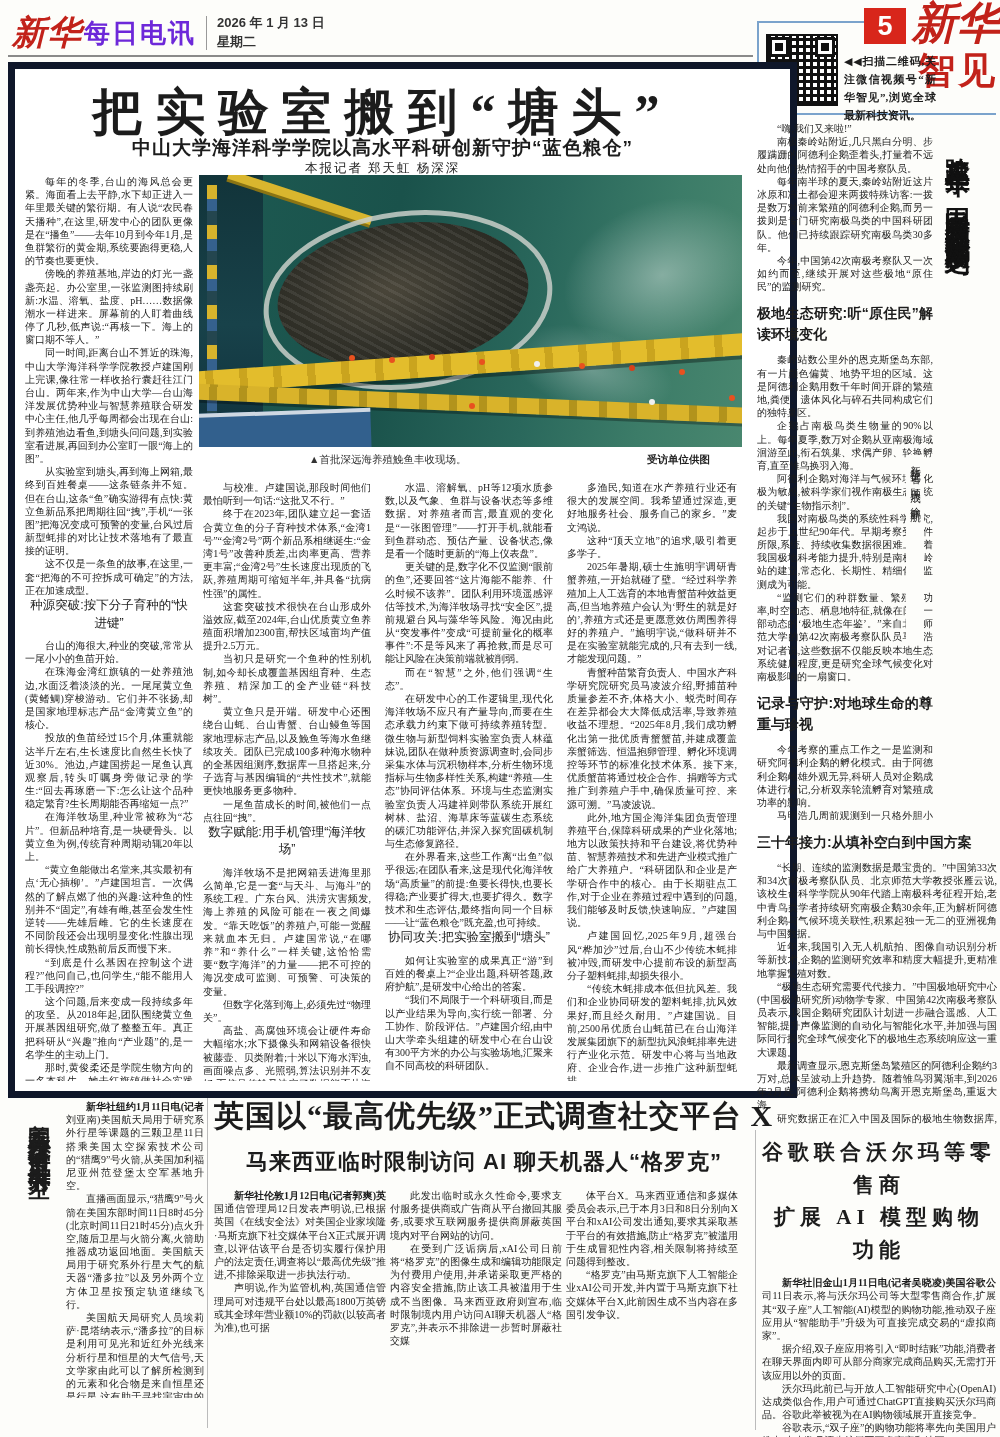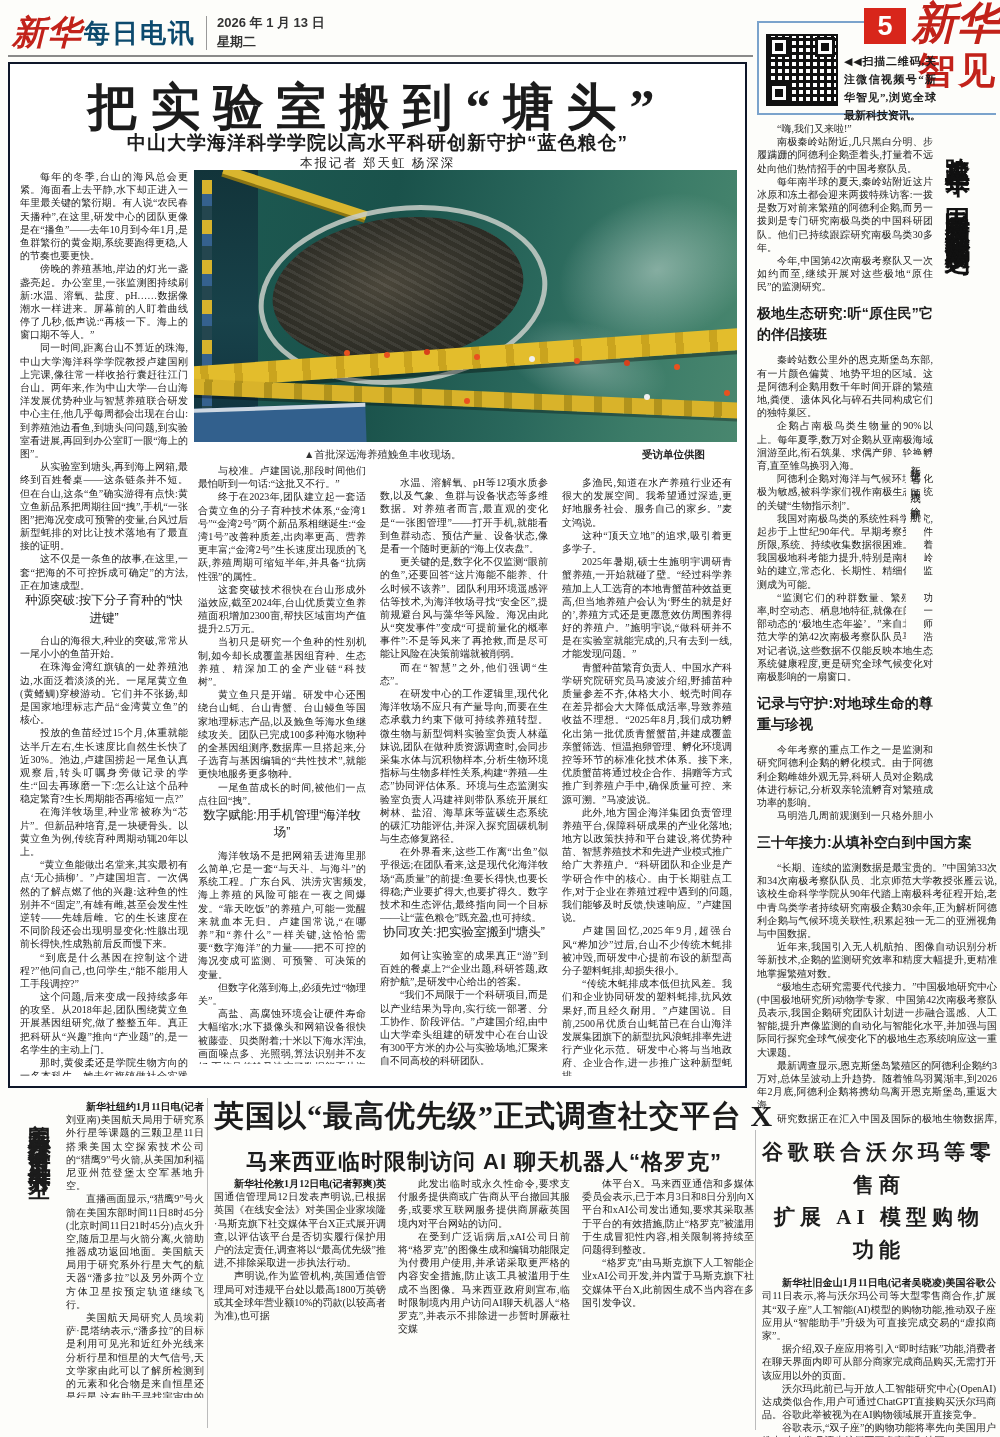--- a/index.html
+++ b/index.html
@@ -1,38 +1,38 @@
 <!DOCTYPE html>
 <html><head>
 <meta charset="utf-8">
 <style>
   html,body{margin:0;padding:0;background:#e9e7e2;}
   #page{position:relative;width:1000px;height:1437px;background:#fdfdfa;overflow:hidden;
         font-family:"Liberation Serif","DejaVu Serif",serif;color:#1c1c1c;}
   .abs{position:absolute;}
   
   .logo-script{font-size:34px;font-weight:bold;font-style:italic;color:#c2221a;letter-spacing:1px;}
-  .logo-rest{font-size:26px;font-weight:bold;color:#0c4a6e;letter-spacing:2px;}
+  .logo-rest{font-size:26px;font-weight:bold;color:#6d28d9;letter-spacing:2px;}
   .hdr-div{width:1px;height:34px;background:#999;}
   .date{font-family:"Liberation Sans",sans-serif;font-size:13px;font-weight:bold;color:#333;line-height:1.45;}
   .rule{background:#8a8a8a;height:2px;}
   .blue{background:#7ba3cc;}
   .pagenum{width:42px;height:36px;background:#d8261b;color:#fff;font-family:"Liberation Sans",sans-serif;
            font-size:27px;font-weight:bold;text-align:center;line-height:36px;}
   .brand-script{font-size:44px;font-weight:bold;font-style:italic;color:#c2221a;line-height:1;}
   .brand-rest{font-size:37px;font-weight:bold;color:#c2221a;letter-spacing:3px;line-height:1;}
   .qr{width:68px;height:68px;border:2px solid #111;background:
       repeating-linear-gradient(0deg,#111 0 3px,transparent 3px 7px),
       repeating-linear-gradient(90deg,#111 0 3px,rgba(255,255,255,.92) 3px 7px);position:relative;}
   .qr i{position:absolute;width:14px;height:14px;border:3px solid #111;background:#fff;}
   .qr i::after{content:"";position:absolute;left:3px;top:3px;width:8px;height:8px;background:#111;}
   .qr .tl{left:1px;top:1px}.qr .tr{right:1px;top:1px}.qr .bl{left:1px;bottom:1px}
   .qr-note{font-size:11px;font-weight:bold;line-height:1.65;text-align:justify;}
   
-  .mainbox{left:8px;top:62px;width:735px;height:1022px;border:2px solid #0f172a;background:#fff;}
+  .mainbox{left:8px;top:62px;width:735px;height:1022px;border:7px solid #0f172a;background:#fff;padding-left:40px;}
   .headline{font-size:50px;font-weight:bold;letter-spacing:13px;text-align:center;white-space:nowrap;}
   .subhead{font-family:"Liberation Sans",sans-serif;font-size:19px;font-weight:bold;text-align:center;letter-spacing:1px;}
   .byline{font-size:12.5px;text-align:center;color:#222;letter-spacing:2px;}
   .col{font-size:10px;line-height:1.32;text-align:justify;overflow:hidden;}
   .para{margin:0;text-indent:2em;}
   .sec-h{font-family:"Liberation Sans",sans-serif;font-size:12.5px;font-weight:normal;text-align:center;
          margin:0 0 7px;text-indent:0;line-height:1.4;}
   .caption{font-size:10.5px;color:#333;}
   .credit{font-family:"Liberation Sans",sans-serif;font-size:10.5px;font-weight:bold;color:#222;}
   
@@ -143,21 +143,21 @@
           <p class="para">在珠海金湾红旗镇的一处养殖池边,水面泛着淡淡的光。一尾尾黄立鱼(黄鳍鲷)穿梭游动。它们并不张扬,却是国家地理标志产品“金湾黄立鱼”的核心。</p>
           <p class="para">投放的鱼苗经过15个月,体重就能达半斤左右,生长速度比自然生长快了近30%。池边,卢建国捞起一尾鱼认真观察后,转头叮嘱身旁做记录的学生:“回去再琢磨一下:怎么让这个品种稳定繁育?生长周期能否再缩短一点?”</p>
           <p class="para">在海洋牧场里,种业常被称为“芯片”。但新品种培育,是一块硬骨头。以黄立鱼为例,传统育种周期动辄20年以上。</p>
           <p class="para">“黄立鱼能做出名堂来,其实最初有点‘无心插柳’。”卢建国坦言。一次偶然的了解点燃了他的兴趣:这种鱼的性别并不“固定”,有雄有雌,甚至会发生性逆转——先雄后雌。它的生长速度在不同阶段还会出现明显变化:性腺出现前长得快,性成熟前后反而慢下来。</p>
           <p class="para">“到底是什么基因在控制这个进程?”他问自己,也问学生,“能不能用人工手段调控?”</p>
           <p class="para">这个问题,后来变成一段持续多年的攻坚。从2018年起,团队围绕黄立鱼开展基因组研究,做了整整五年。真正把科研从“兴趣”推向“产业题”的,是一名学生的主动上门。</p>
           <p class="para">那时,黄俊柔还是学院生物方向的一名本科生。她去红旗镇做社会实践调研,发现当地黄立鱼养殖“成本高、利润薄”,并不乐观。她找到卢建国说:“这个问题可能要用研究手段解决。”</p>
         </div>
     </div>
 
-    <div class="abs col" style="left:188px;top:400px;width:168px;height:600px;">
+    <div class="abs col" style="left:188px;top:412px;width:168px;height:600px;">
       <div>
           <p class="para">与校准。卢建国说,那段时间他们最怕听到一句话:“这批又不行。”</p>
           <p class="para">终于在2023年,团队建立起一套适合黄立鱼的分子育种技术体系,“金湾1号”“金湾2号”两个新品系相继诞生:“金湾1号”改善种质差,出肉率更高、营养更丰富;“金湾2号”生长速度出现质的飞跃,养殖周期可缩短半年,并具备“抗病性强”的属性。</p>
           <p class="para">这套突破技术很快在台山形成外溢效应,截至2024年,台山优质黄立鱼养殖面积增加2300亩,帮扶区域亩均产值提升2.5万元。</p>
           <p class="para">当初只是研究一个鱼种的性别机制,如今却长成覆盖基因组育种、生态养殖、精深加工的全产业链“科技树”。</p>
           <p class="para">黄立鱼只是开端。研发中心还围绕台山蚝、台山青蟹、台山鳗鱼等国家地理标志产品,以及鮸鱼等海水鱼继续攻关。团队已完成100多种海水物种的全基因组测序,数据库一旦搭起来,分子选育与基因编辑的“共性技术”,就能更快地服务更多物种。</p>
           <p class="para">一尾鱼苗成长的时间,被他们一点点往回“拽”。</p>
         </div>
       <div class="sec-h">数字赋能:用手机管理“海洋牧场”</div>
       <div>
@@ -197,21 +197,21 @@
 
   <div class="abs vertical pg-head" style="left:942px;top:138px;height:655px;">跨越三十余年!中国考察队与阿德利企鹅的南极之约</div>
 
   <div class="abs col" style="left:757px;top:122px;width:176px;height:698px;font-size:10px;">
     <div>
         <p class="para">“嗨,我们又来啦!”</p>
         <p class="para">南极秦岭站附近,几只黑白分明、步履蹒跚的阿德利企鹅歪着头,打量着不远处向他们热情招手的中国考察队员。</p>
         <p class="para">每年南半球的夏天,秦岭站附近这片冰原和冻土都会迎来两拨特殊访客:一拨是数万对前来繁殖的阿德利企鹅,而另一拨则是专门研究南极鸟类的中国科研团队。他们已持续跟踪研究南极鸟类30多年。</p>
         <p class="para">今年,中国第42次南极考察队又一次如约而至,继续开展对这些极地“原住民”的监测研究。</p>
       </div>
-    <div class="pg-sec">极地生态研究:听“原住民”它的伴侣接班</div>
+    <div class="pg-sec">极地生态研究:听“原住民”解读环境变化</div>
     <div>
         <p class="para">秦岭站数公里外的恩克斯堡岛东部,有一片颜色偏黄、地势平坦的区域。这是阿德利企鹅用数千年时间开辟的繁殖地,粪便、遗体风化与碎石共同构成它们的独特巢区。</p>
         <p class="para">企鹅占南极鸟类生物量的90%以上。每年夏季,数万对企鹅从亚南极海域洄游至此,衔石筑巢、求偶产卵、轮换孵育,直至雏鸟换羽入海。</p>
         <p class="para">阿德利企鹅对海洋与气候环境变化极为敏感,被科学家们视作南极生态系统的关键“生物指示剂”。</p>
         <p class="para">我国对南极鸟类的系统性科学研究,起步于上世纪90年代。早期考察受条件所限,系统、持续收集数据很困难。随着我国极地科考能力提升,特别是南极秦岭站的建立,常态化、长期性、精细化的监测成为可能。</p>
         <p class="para">“监测它们的种群数量、繁殖成功率,时空动态、栖息地特征,就像在阅读一部动态的‘极地生态年鉴’。”来自北京师范大学的第42次南极考察队队员马明浩对记者说,这些数据不仅能反映本地生态系统健康程度,更是研究全球气候变化对南极影响的一扇窗口。</p>
       </div>
     <div class="pg-sec">记录与守护:对地球生命的尊重与珍视</div>
     <div>
         <p class="para">今年考察的重点工作之一是监测和研究阿德利企鹅的孵化模式。由于阿德利企鹅雌雄外观无异,科研人员对企鹅成体进行标记,分析双亲轮流孵育对繁殖成功率的影响。</p>
@@ -240,21 +240,21 @@
     <div>
         <p class="para">新华社纽约1月11日电(记者刘亚南)美国航天局用于研究系外行星等课题的三颗卫星11日搭乘美国太空探索技术公司的“猎鹰9”号火箭,从美国加利福尼亚州范登堡太空军基地升空。</p>
         <p class="para">直播画面显示,“猎鹰9”号火箭在美国东部时间11日8时45分(北京时间11日21时45分)点火升空,随后卫星与火箭分离,火箭助推器成功返回地面。美国航天局用于研究系外行星大气的航天器“潘多拉”以及另外两个立方体卫星按预定轨道继续飞行。</p>
         <p class="para">美国航天局研究人员埃莉萨·昆塔纳表示,“潘多拉”的目标是利用可见光和近红外光线来分析行星和恒星的大气信号,天文学家由此可以了解所检测到的元素和化合物是来自恒星还是行星,这有助于寻找宇宙中的生命迹象。</p>
       </div>
   </div>
 
   <div class="abs" style="left:214px;top:1096px;width:540px;">
     <div class="bm-head">英国以“最高优先级”正式调查社交平台 X</div>
     <div class="bm-sub" style="margin-top:10px;">马来西亚临时限制访问 AI 聊天机器人“格罗克”</div>
-    <div style="display:flex;gap:12px;">
+    <div style="display:flex;gap:4px;margin-top:12px;">
       <div class="col lead-bold" style="width:172px;height:240px;">
         <div>
             <p class="para">新华社伦敦1月12日电(记者郭爽)英国通信管理局12日发表声明说,已根据英国《在线安全法》对美国企业家埃隆·马斯克旗下社交媒体平台X正式展开调查,以评估该平台是否切实履行保护用户的法定责任,调查将以“最高优先级”推进,不排除采取进一步执法行动。</p>
             <p class="para">声明说,作为监管机构,英国通信管理局可对违规平台处以最高1800万英镑或其全球年营业额10%的罚款(以较高者为准),也可据</p>
           </div>
       </div>
       <div class="col" style="width:172px;height:240px;">
         <div>
             <p class="para">此发出临时或永久性命令,要求支付服务提供商或广告商从平台撤回其服务,或要求互联网服务提供商屏蔽英国境内对平台网站的访问。</p>
             <p class="para">在受到广泛诟病后,xAI公司日前将“格罗克”的图像生成和编辑功能限定为付费用户使用,并承诺采取更严格的内容安全措施,防止该工具被滥用于生成不当图像。马来西亚政府则宣布,临时限制境内用户访问AI聊天机器人“格罗克”,并表示不排除进一步暂时屏蔽社交媒</p>

